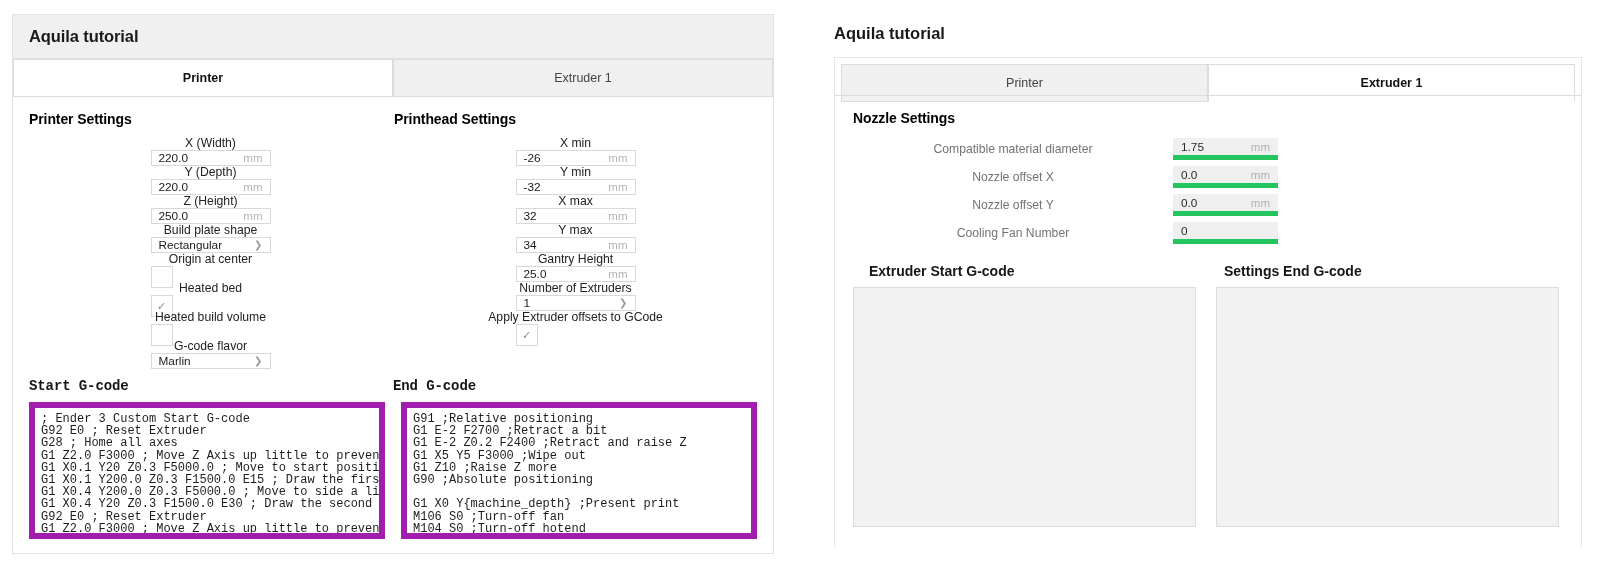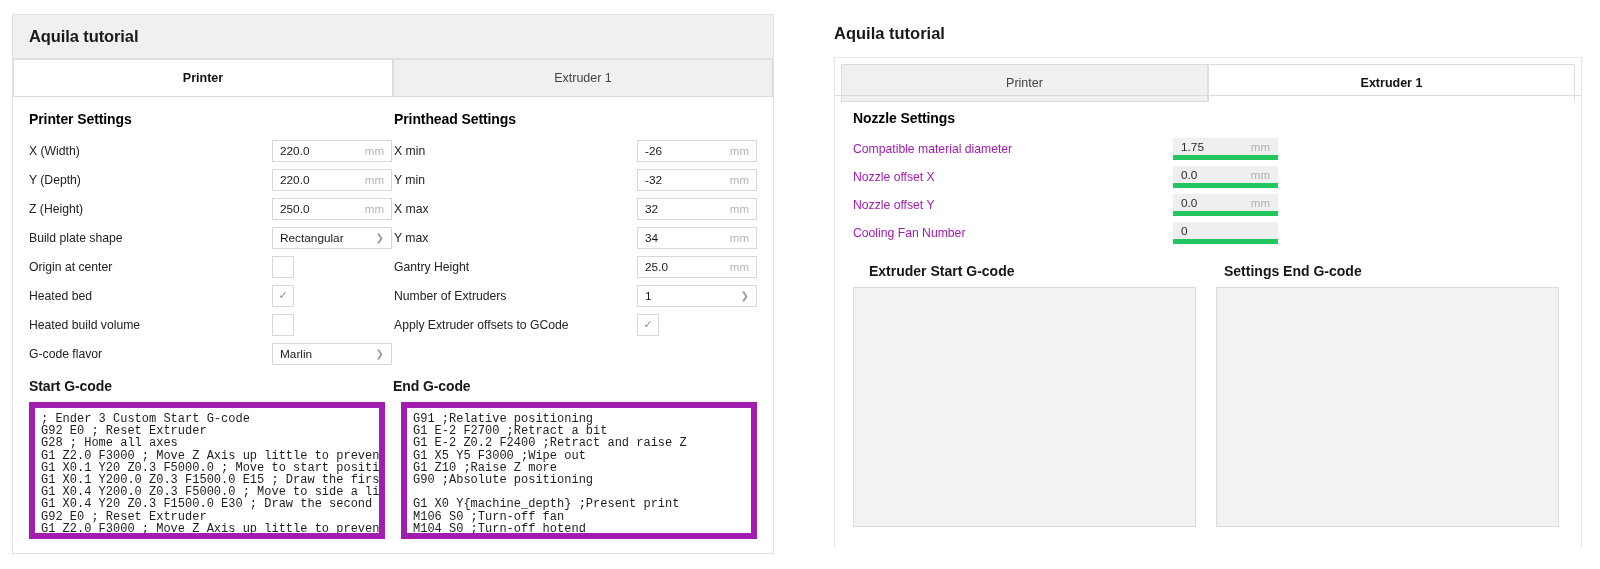--- a/index.html
+++ b/index.html
@@ -99,20 +99,21 @@
     color: #000000;
     margin-bottom: 9px;
     letter-spacing: -0.1px;
   }
 
   .row {
     display: flex;
     align-items: center;
     height: 29px;
     margin-bottom: 0px;
+    flex-direction: column;
   }
   .row-label {
     font-size: 12.2px;
     color: #222222;
     flex: 1;
     white-space: nowrap;
   }
 
   
   .ctl {
@@ -157,20 +158,21 @@
     display: flex;
     padding: 10px 16px 0 16px;
     box-sizing: border-box;
   }
   .gcode-head {
     width: 372px;
     font-size: 14px;
     font-weight: bold;
     color: #161616;
     letter-spacing: -0.1px;
+    font-family: Liberation Mono, monospace;
   }
   .gcode-areas {
     display: flex;
     padding: 8px 16px 0 16px;
     box-sizing: border-box;
   }
   .gcode-box {
     width: 358px;
     height: 137px;
     border: 6px solid #a21caf;
@@ -223,21 +225,21 @@
     border-top: 1px solid #dcdcdc;
     margin-top: -1px;
   }
   .right-inner { padding: 14px 18px 0 18px; }
 
   .row-r {
     display: flex;
     align-items: center;
     height: 28px;
   }
-  .row-r .row-label { font-size: 12.2px; color: #a21caf; width: 320px; flex: none; }
+  .row-r .row-label { font-size: 12.2px; color: #737373; width: 320px; flex: none; text-align: center; }
   
   .ctl-d {
     width: 105px;
     height: 22px;
     background: #efefef;
     border-bottom: 5px solid #22c55e;
     box-sizing: border-box;
     display: flex;
     align-items: center;
     padding: 0 8px;

